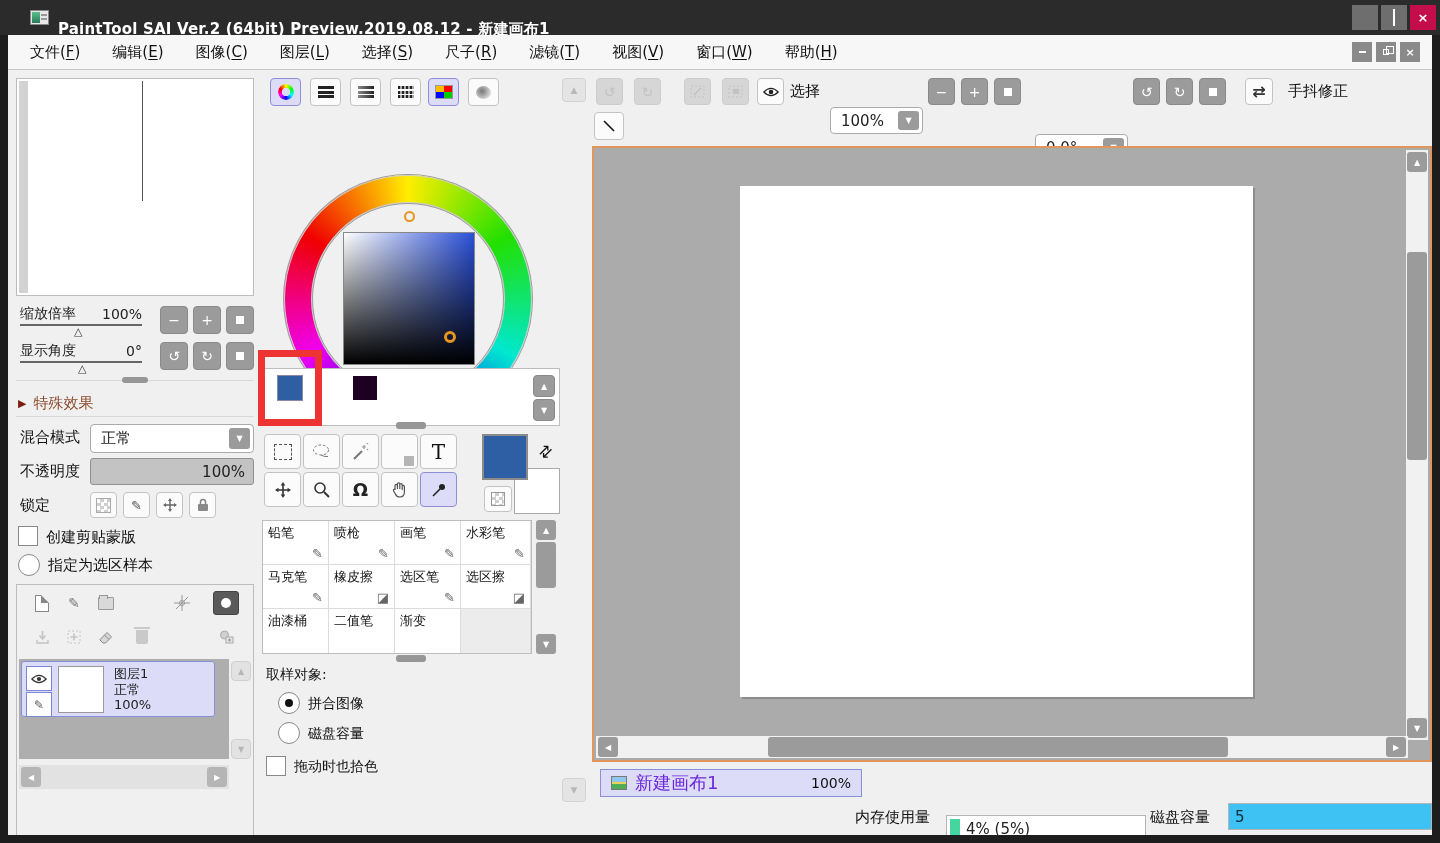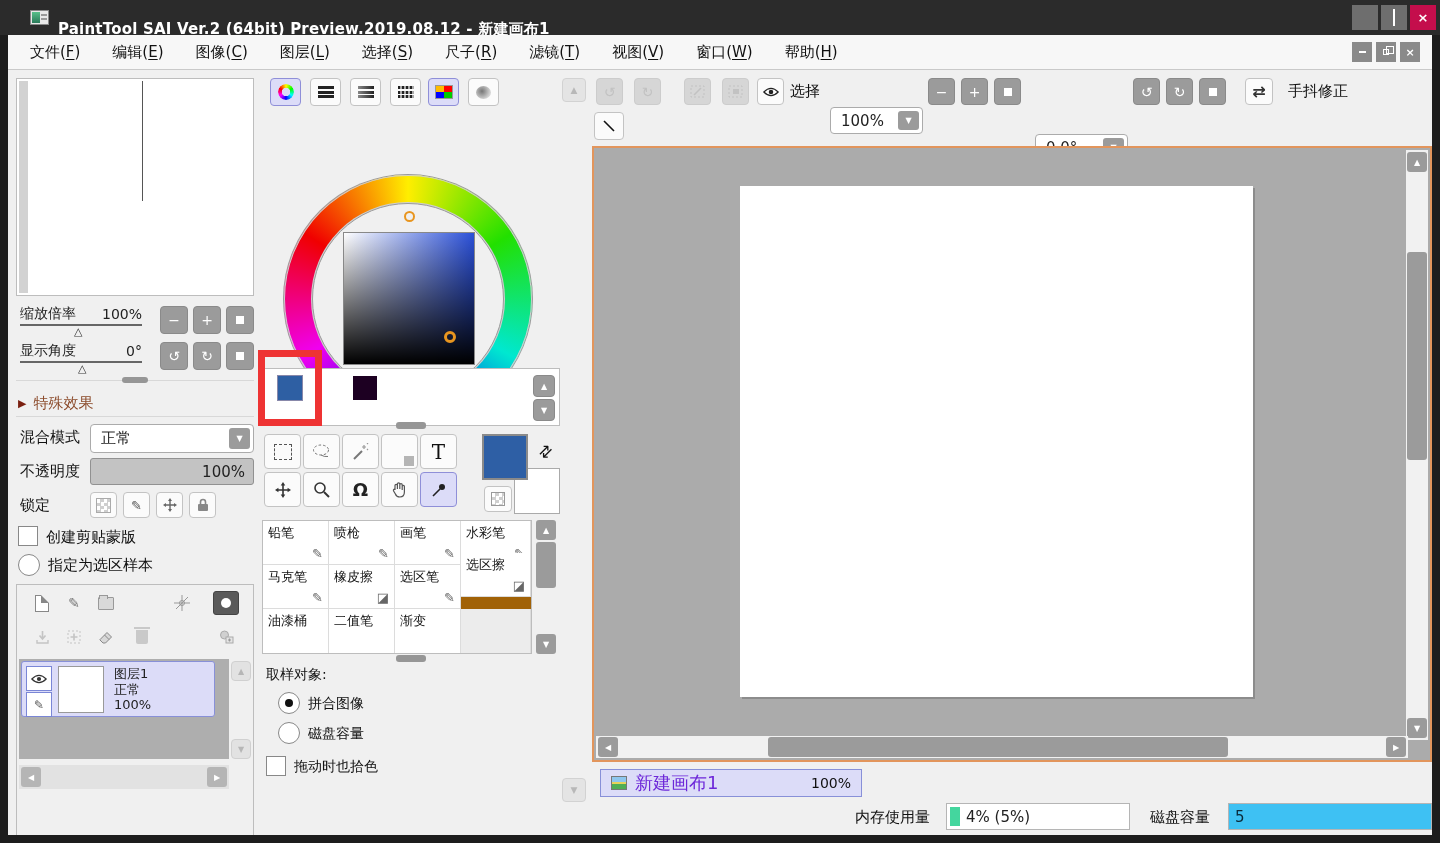--- a/index.html
+++ b/index.html
@@ -491,21 +491,21 @@
           <span class="bglyph">✎</span>
         </div>
       <div class="brush-cell" style="left:66px; top:44px;">
           <span class="bname">橡皮擦</span>
           <span class="bglyph">◪</span>
         </div>
       <div class="brush-cell" style="left:132px; top:44px;">
           <span class="bname">选区笔</span>
           <span class="bglyph">✎</span>
         </div>
-      <div class="brush-cell" style="left:198px; top:32px; width:70px;">
+      <div class="brush-cell" style="left:198px; top:44px; width:70px;">
           <span class="bname">选区擦</span>
           <span class="bglyph">◪</span>
         </div>
       <div class="brush-cell" style="left:0; top:88px; height:46px;">
           <span class="bname">油漆桶</span>
         </div>
       <div class="brush-cell" style="left:66px; top:88px; height:46px;">
           <span class="bname">二值笔</span>
         </div>
       <div class="brush-cell" style="left:132px; top:88px; height:46px;">
@@ -635,21 +635,21 @@
       </div>
     </div>
 
     <div class="doc-tab">
       <span class="tico"></span>
       <span class="tname">新建画布1</span>
       <span class="tzoom">100%</span>
     </div>
 
     <div class="status-lbl" style="left:847px;">内存使用量</div>
-    <div class="status-field" style="left:938px; width:184px;">
+    <div class="status-field" style="left:938px; width:200px;margin-top:12px;">
       <span class="mem-bar"></span>
       <span>4% (5%)</span>
     </div>
     <div class="status-lbl" style="left:1142px;">磁盘容量</div>
     <div class="status-field disk-field" style="left:1220px; width:204px;">
       <span>5</span>
     </div>
   </div>
 
 

